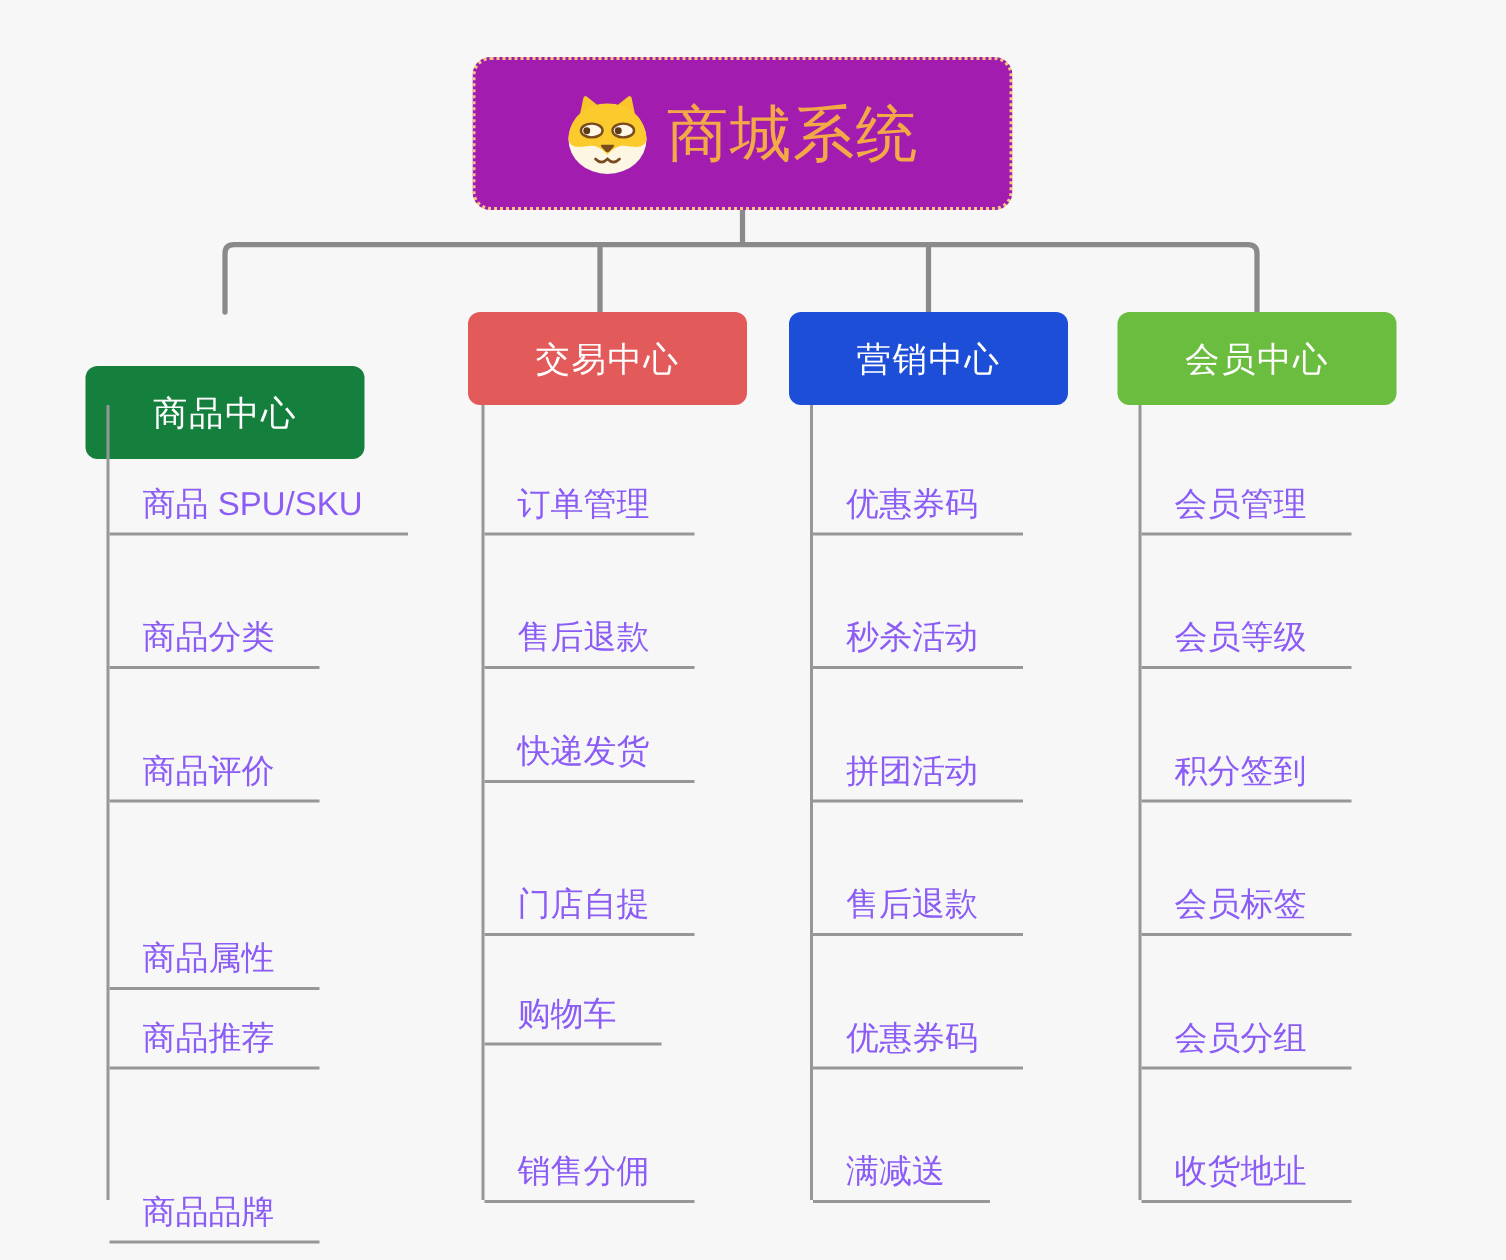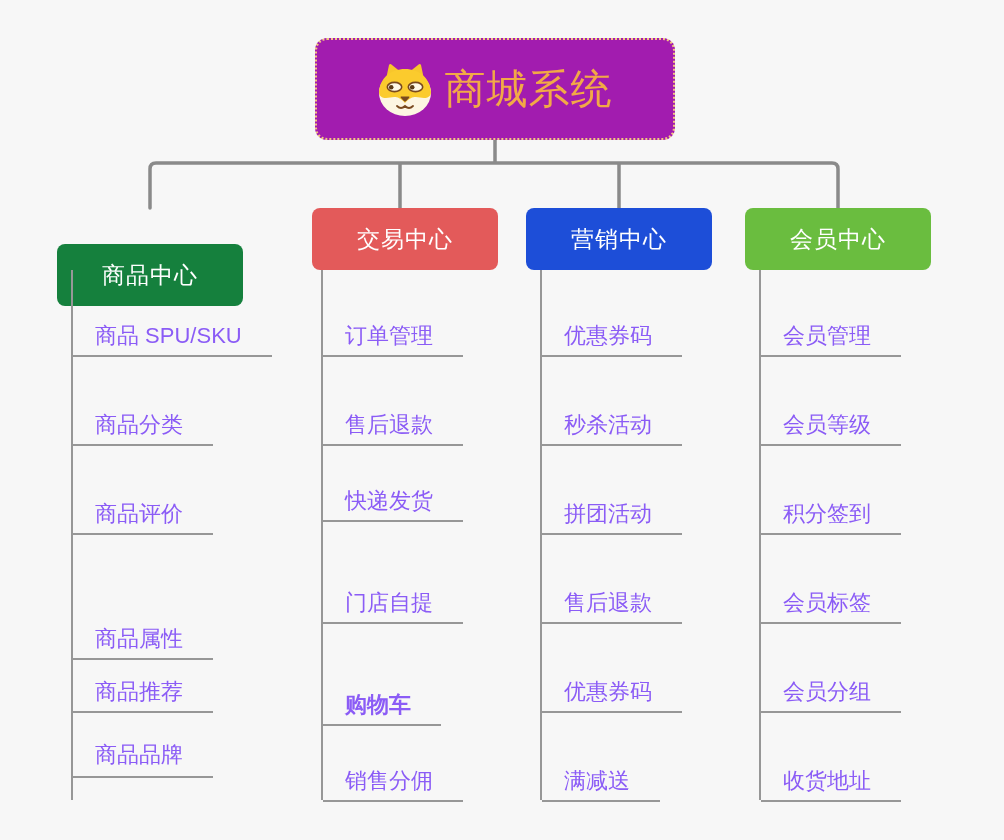--- a/index.html
+++ b/index.html
@@ -109,31 +109,31 @@
   <div id="branches">
       <div class="branch-header" style="left: 57px; background: #15803d; margin-top: 36px;">
     <span class="branch-label">商品中心</span>
   </div>
       <div class="children-col" style="left: 71px;">
         <div class="child-item" style="top: 47px;">商品 SPU/SKU</div>
         <div class="child-item" style="top: 136px;">商品分类</div>
         <div class="child-item" style="top: 225px;">商品评价</div>
         <div class="child-item" style="top: 314px; margin-top: 36px;">商品属性</div>
         <div class="child-item" style="top: 403px;">商品推荐</div>
-        <div class="child-item" style="top: 468px; font-family: Liberation Mono, monospace;">商品品牌</div>
+        <div class="child-item" style="top: 519px;">商品品牌</div>
       </div>
       <div class="branch-header" style="left: 312px; background: rgb(227, 90, 90);">
     <span class="branch-label">交易中心</span>
   </div>
       <div class="children-col" style="left: 321px;">
         <div class="child-item" style="top: 47px;">订单管理</div>
         <div class="child-item" style="top: 136px;">售后退款</div>
         <div class="child-item" style="top: 212px;">快递发货</div>
         <div class="child-item" style="top: 314px;">门店自提</div>
-        <div class="child-item" style="top: 416px; font-weight: bold;">购物车</div>
+        <div class="child-item" style="top: 387px;">购物车</div>
         <div class="child-item" style="top: 492px;">销售分佣</div>
       </div>
       <div class="branch-header" style="left: 526px; background: #1d4ed8; text-align: center;">
     <span class="branch-label">营销中心</span>
   </div>
       <div class="children-col" style="left: 540px;">
         <div class="child-item" style="top: 47px;">优惠券码</div>
         <div class="child-item" style="top: 136px;">秒杀活动</div>
         <div class="child-item" style="top: 225px;">拼团活动</div>
         <div class="child-item" style="top: 314px;">售后退款</div>

